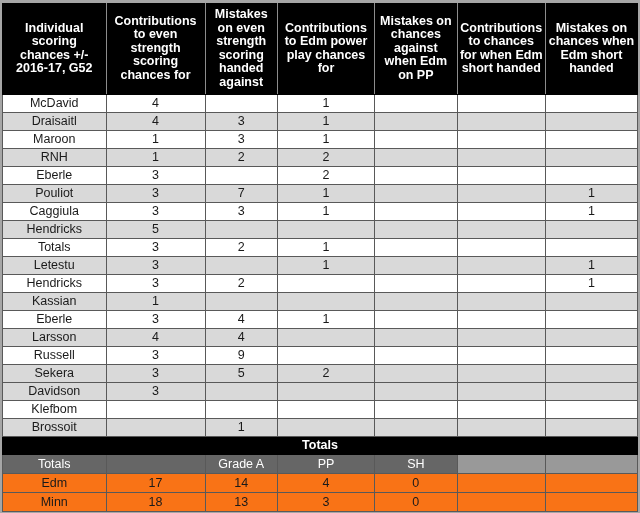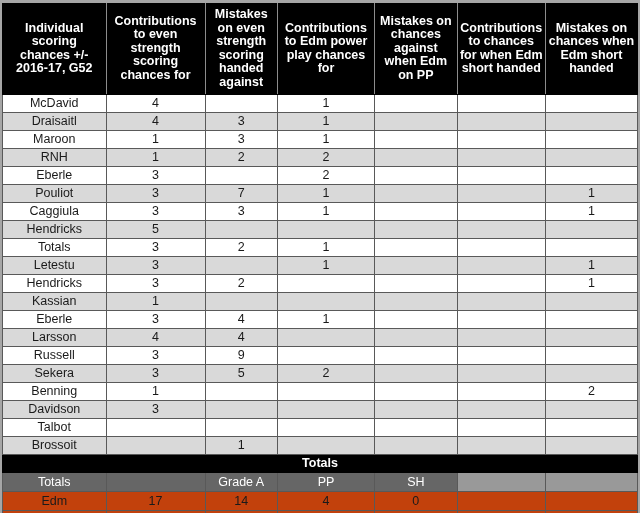--- a/index.html
+++ b/index.html
@@ -84,21 +84,21 @@
     height: 18px;
     line-height: 18px;
     font-size: 12.5px;
     border: 1px solid #595959;
   }
   tr.totals-head td.blank-gray {
     background: #999999;
   }
 
   tr.totals-row td {
-    background: #c2410c;
+    background: #f97316;
     height: 18px;
     line-height: 18px;
     font-size: 12.5px;
   }
 </style>
 </head>
 <body>
 
 <div id="sheet">
   <table class="grid">
@@ -262,40 +262,31 @@
         </tr>
         <tr class="data-row shaded">
           <td class="player-name">Sekera</td>
           <td>3</td>
           <td>5</td>
           <td>2</td>
           <td></td>
           <td></td>
           <td></td>
         </tr>
-        <tr class="data-row plain">
-          <td class="player-name">Benning</td>
-          <td>1</td>
-          <td></td>
-          <td></td>
-          <td></td>
-          <td></td>
-          <td>2</td>
-        </tr>
         <tr class="data-row shaded">
           <td class="player-name">Davidson</td>
           <td>3</td>
           <td></td>
           <td></td>
           <td></td>
           <td></td>
           <td></td>
         </tr>
         <tr class="data-row plain">
-          <td class="player-name">Talbot</td>
+          <td class="player-name">Klefbom</td>
           <td></td>
           <td></td>
           <td></td>
           <td></td>
           <td></td>
           <td></td>
         </tr>
         <tr class="data-row shaded">
           <td class="player-name">Brossoit</td>
           <td></td>

